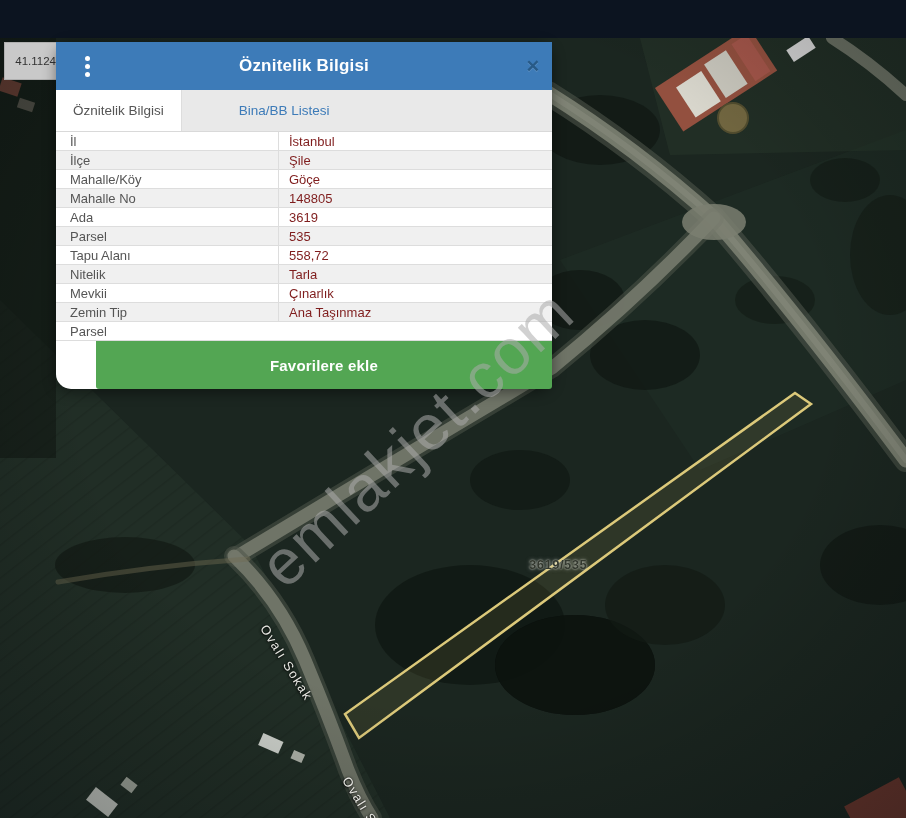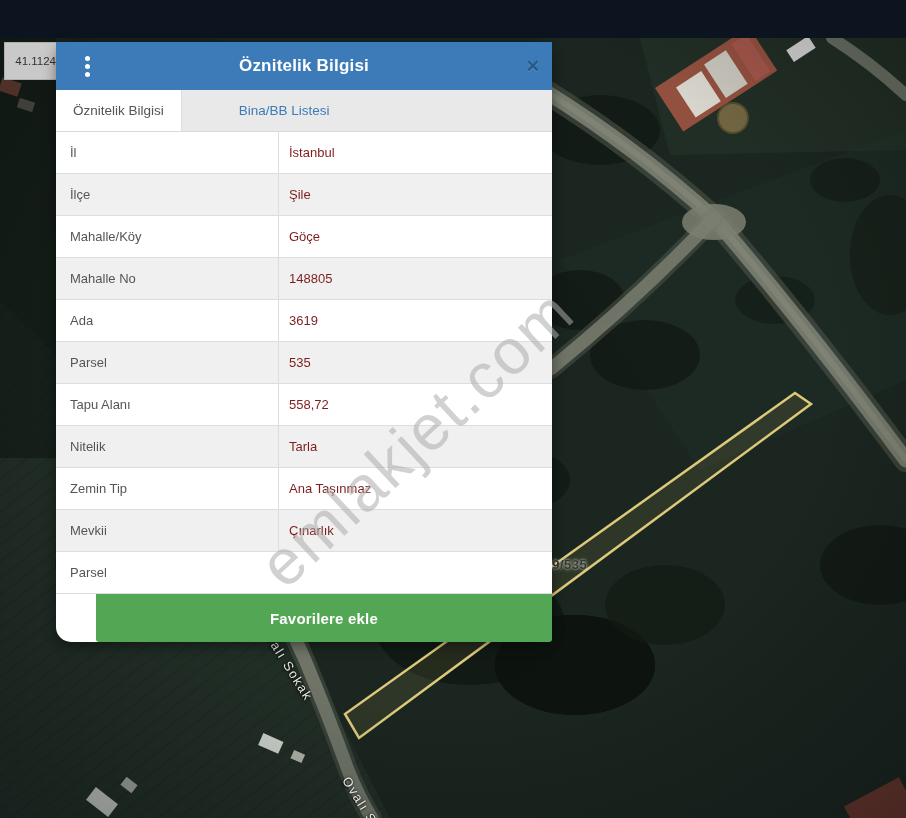--- a/index.html
+++ b/index.html
@@ -64,21 +64,21 @@
     height:42px;background:#e9e9e9;display:flex;align-items:stretch;
     border-bottom:1px solid #d9d9d9;box-sizing:border-box;
   }
   .tab{
     display:flex;align-items:center;padding:0 17px;font-size:13.5px;cursor:pointer;
   }
   .tab.active{background:#fff;color:#555;border-right:1px solid #ddd;}
   .tab.inactive{color:var(--tab-link);margin-left:40px;}
   .attr-table{width:100%;}
   .attr-row{
-    display:flex;height:42px;box-sizing:border-box;border-bottom:1px solid #ddd;
+    display:flex;height:19px;box-sizing:border-box;border-bottom:1px solid #ddd;
     font-size:13px;background:#fff;
   }
   .attr-row:nth-child(even){background:#f0f0f0;}
   .attr-row .cell-label{
     width:222px;box-sizing:border-box;padding-left:14px;display:flex;align-items:center;
     color:#555;
   }
   .attr-row .cell-value{
     flex:1;box-sizing:border-box;padding-left:10px;display:flex;align-items:center;
     color:#7f1d1d;border-left:1px solid #ddd;
@@ -242,30 +242,30 @@
         <div class="cell-label">Tapu Alanı</div>
         <div class="cell-value">558,72</div>
       </div>
 
       <div class="attr-row">
         <div class="cell-label">Nitelik</div>
         <div class="cell-value">Tarla</div>
       </div>
 
       <div class="attr-row">
+        <div class="cell-label">Mevkii</div>
+        <div class="cell-value">Çınarlık</div>
+      </div>
+
+      <div class="attr-row">
         <div class="cell-label">Zemin Tip</div>
         <div class="cell-value">Ana Taşınmaz</div>
       </div>
 
       <div class="attr-row">
-        <div class="cell-label">Mevkii</div>
-        <div class="cell-value">Çınarlık</div>
-      </div>
-
-      <div class="attr-row">
         <div class="cell-label">Parsel</div>
       </div>
     </div>
 
   <div class="fav-btn">Favorilere ekle</div>
 </div>
 
 <div class="watermark">emlakjet.com</div>
 
 </body></html>

